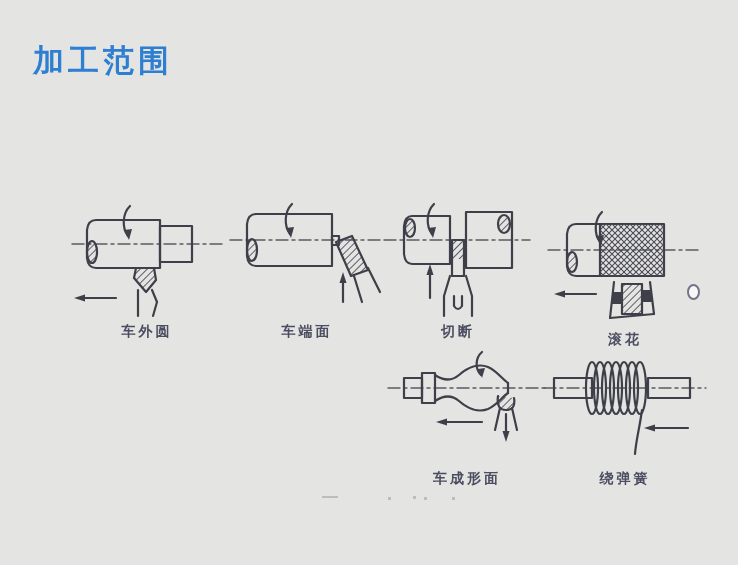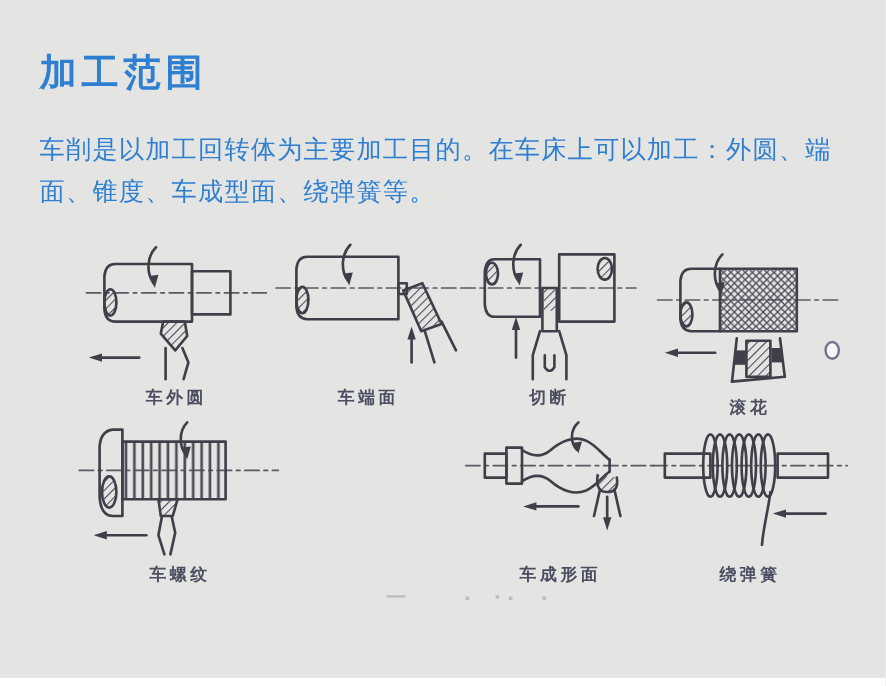--- a/index.html
+++ b/index.html
@@ -64,24 +64,20 @@
         <path d="M0,6 L6,0 M0,0 L6,6" stroke="#4a4a58" stroke-width="1.1" fill="none"></path>
       </pattern>
       <pattern id="threads" width="7" height="10" patternUnits="userSpaceOnUse">
         <line x1="3" y1="0" x2="3" y2="10" stroke="#4a4a58" stroke-width="2.2"></line>
       </pattern>
     </defs>
   </svg>
 
   <div class="title">加工范围</div>
 
-  <div class="body-text">
-    <div>车削是以加工回转体为主要加工目的。在车床上可以加工：外圆、端</div>
-    <div>面、锥度、车成型面、绕弹簧等。</div>
-  </div>
 
   <div class="cell" style="left:62px; top:198px; width:170px;">
     <div class="fig">
       <svg width="170" height="120" viewBox="0 0 170 120">
         <line class="cl" x1="10" y1="46" x2="160" y2="46"></line>
         <path d="M34,22 Q26,22 25,32 L25,60 Q26,70 34,70 L98,70 L98,22 Z"></path>
         <ellipse cx="30" cy="54" rx="5" ry="11" fill="url(#hatch)"></ellipse>
         <rect x="98" y="28" width="32" height="36"></rect>
         <path d="M68,8 C60,16 60,30 66,38"></path>
         <polygon class="hd" points="62,32 67,42 70,31"></polygon>
@@ -152,38 +148,20 @@
         <rect class="solid" x="72" y="86" width="9" height="12"></rect>
         <rect class="solid" x="103" y="84" width="9" height="12"></rect>
         <line x1="70" y1="112" x2="114" y2="108"></line>
         <line x1="22" y1="88" x2="56" y2="88"></line>
         <polygon class="hd" points="14,88 25,84.5 25,91.5"></polygon>
       </svg>
     </div>
     <div class="fig-label">滚花</div>
   </div>
 
-  <div class="cell" style="left:60px; top:350px; width:180px;">
-    <div class="fig">
-      <svg width="180" height="115" viewBox="0 0 180 115">
-        <line class="cl" x1="6" y1="42" x2="172" y2="42"></line>
-        <path d="M34,8 Q24,9 23,22 L23,64 Q24,80 34,80 L42,80 L42,8 Z"></path>
-        <ellipse cx="31" cy="60" rx="6" ry="13" fill="url(#hatch)"></ellipse>
-        <rect x="42" y="18" width="86" height="48" fill="url(#threads)"></rect>
-        <path d="M96,2 C89,9 89,22 95,29"></path>
-        <polygon class="hd" points="91,23 96,33 99,22"></polygon>
-        <polygon points="72,66 88,66 84,80 74,80" fill="url(#hatch)"></polygon>
-        <path d="M75,80 L72,96 L77,112"></path>
-        <path d="M83,80 L86,94 L82,112"></path>
-        <line x1="26" y1="96" x2="62" y2="96"></line>
-        <polygon class="hd" points="18,96 29,92.5 29,99.5"></polygon>
-      </svg>
-    </div>
-    <div class="fig-label">车螺纹</div>
-  </div>
 
 
   <div class="cell" style="left:540px; top:350px; width:170px;">
     <div class="fig">
       <svg width="170" height="115" viewBox="0 0 170 115">
         <line class="cl" x1="4" y1="38" x2="166" y2="38"></line>
         <rect x="14" y="28" width="38" height="20"></rect>
         <rect x="108" y="28" width="42" height="20"></rect>
         <ellipse cx="52" cy="38" rx="6" ry="26"></ellipse>
         <ellipse cx="60" cy="38" rx="6" ry="26"></ellipse>

